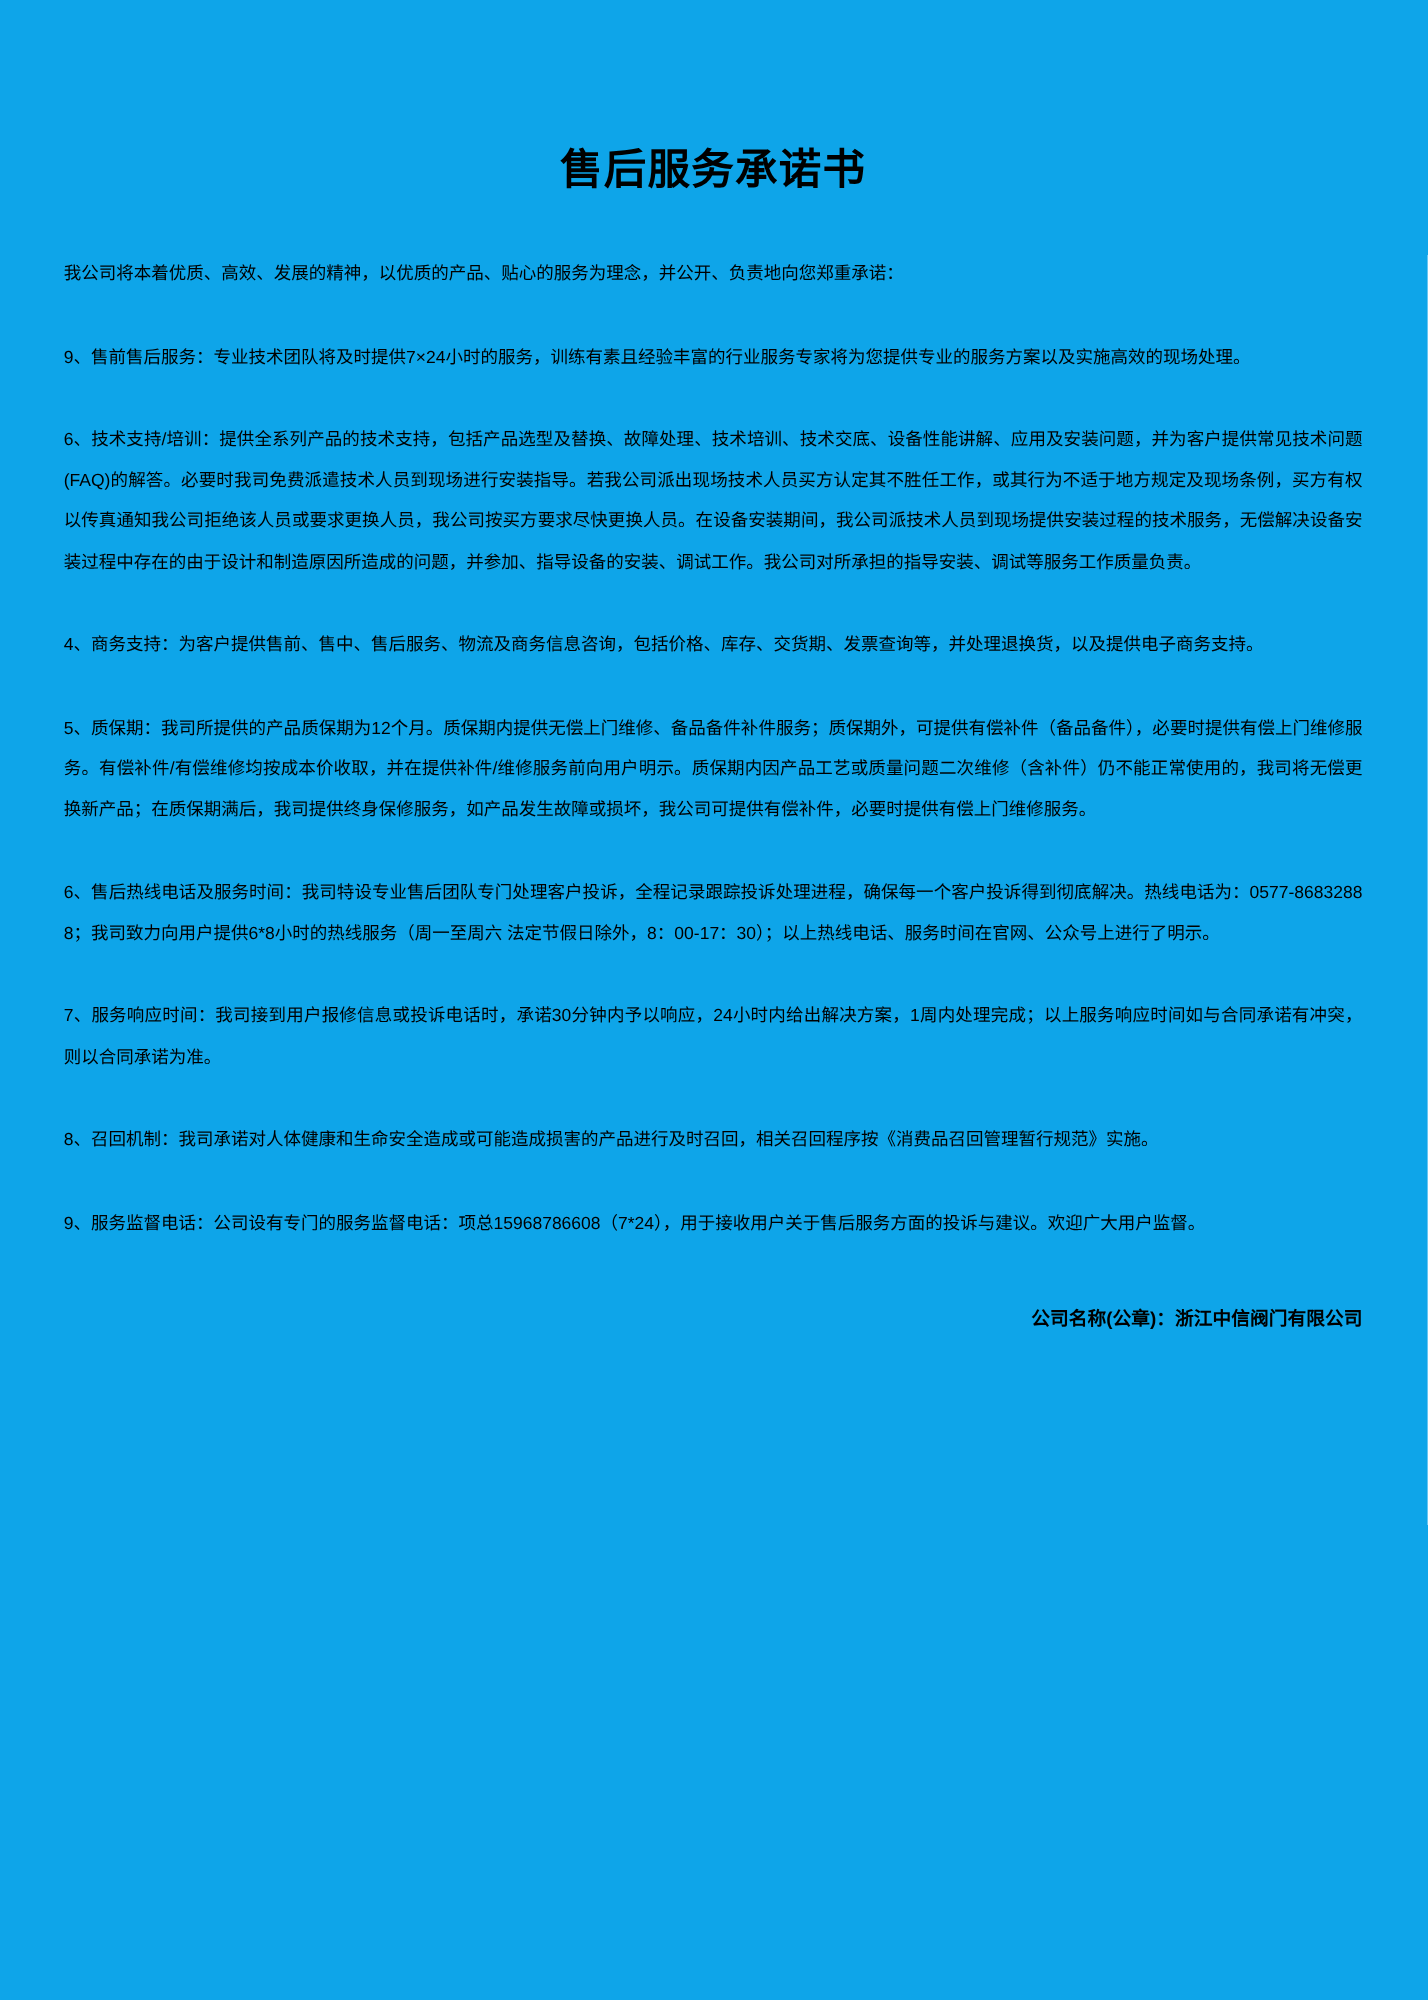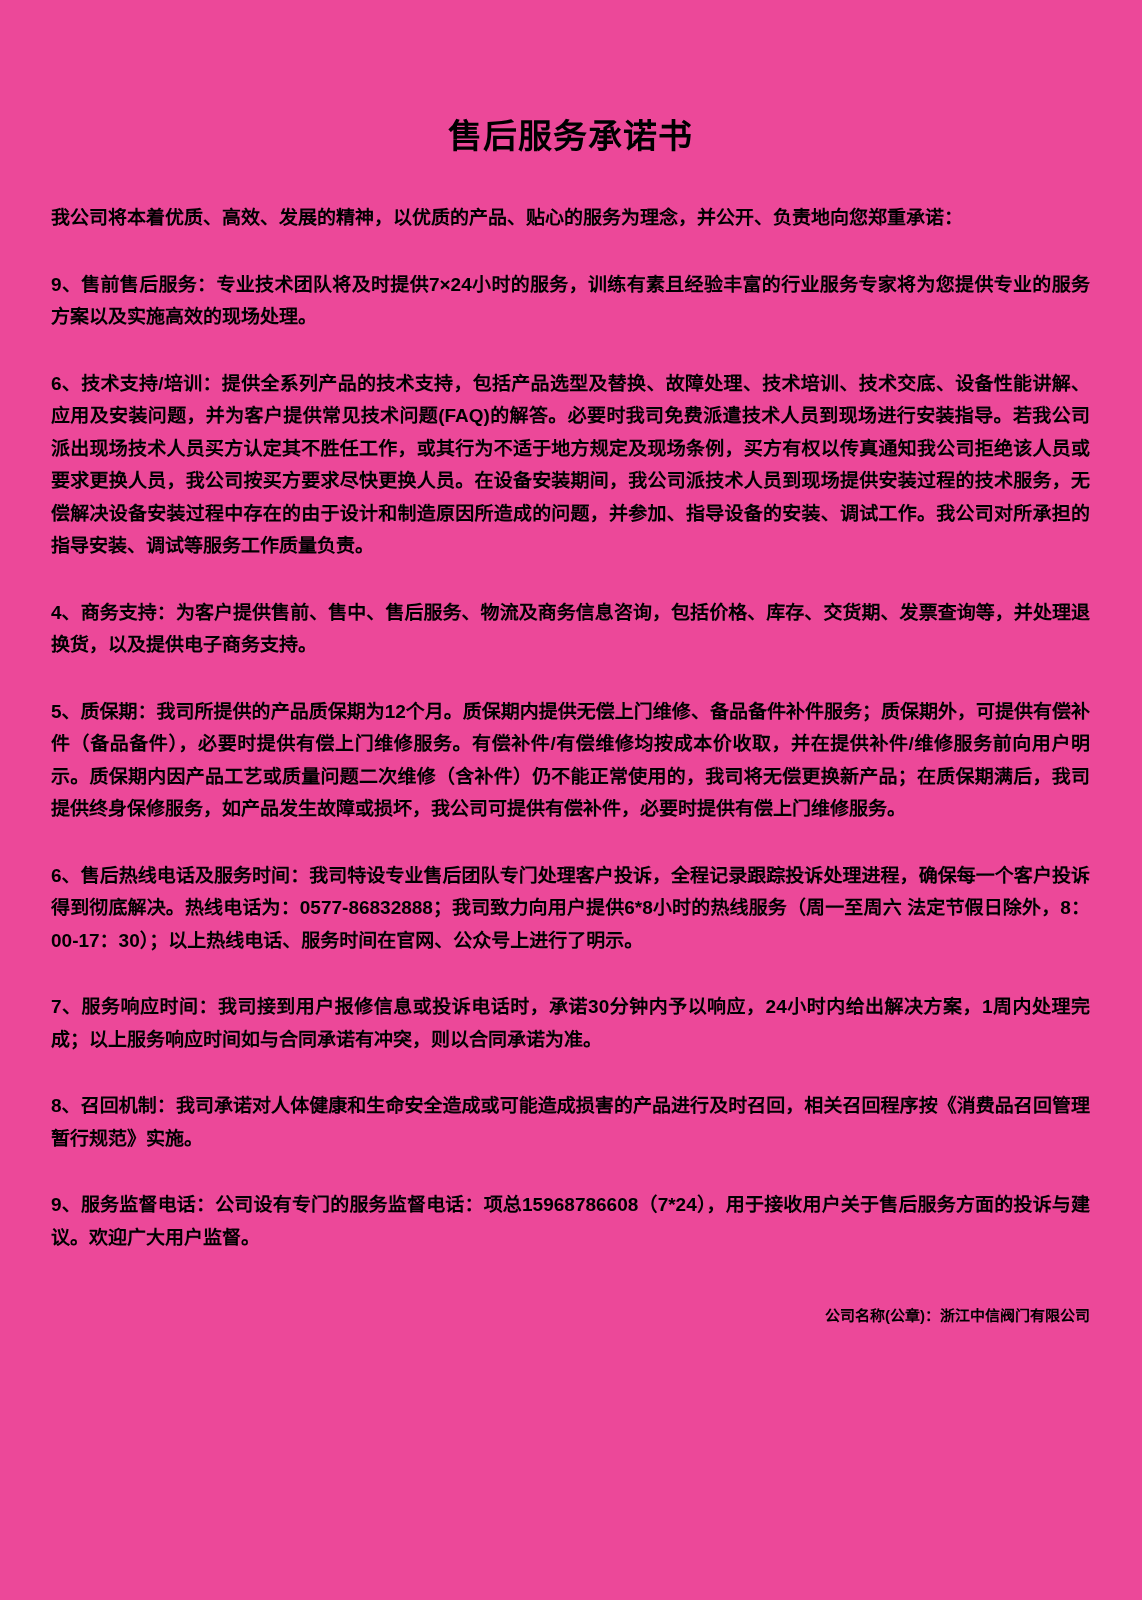--- a/index.html
+++ b/index.html
@@ -12,36 +12,36 @@
     height: 1600px;
     font-family: "Liberation Sans", sans-serif;
     color: #000000;
     overflow: hidden;
   }
   .doc {
     box-sizing: border-box;
     width: 1142px;
     height: 1600px;
     padding: 116px 52px 40px 51px;
-    background: #ec4899;
+    background: #0ea5e9;
   }
   .doc-title {
     margin: 0 0 46px 0;
     font-size: 34px;
     line-height: 40px;
     font-weight: 700;
     text-align: center;
     letter-spacing: 1px;
     color: #000000;
   }
   .para {
     margin: 34px 0;
-    font-size: 19px;
+    font-size: 14px;
     line-height: 32.5px;
-    font-weight: 700;
+    font-weight: 400;
     text-align: justify;
     color: #000000;
     word-break: break-all;
   }
   .para.first {
     margin-top: 0;
   }
   .signature {
     margin: 46px 0 0 0;
     font-size: 15px;

